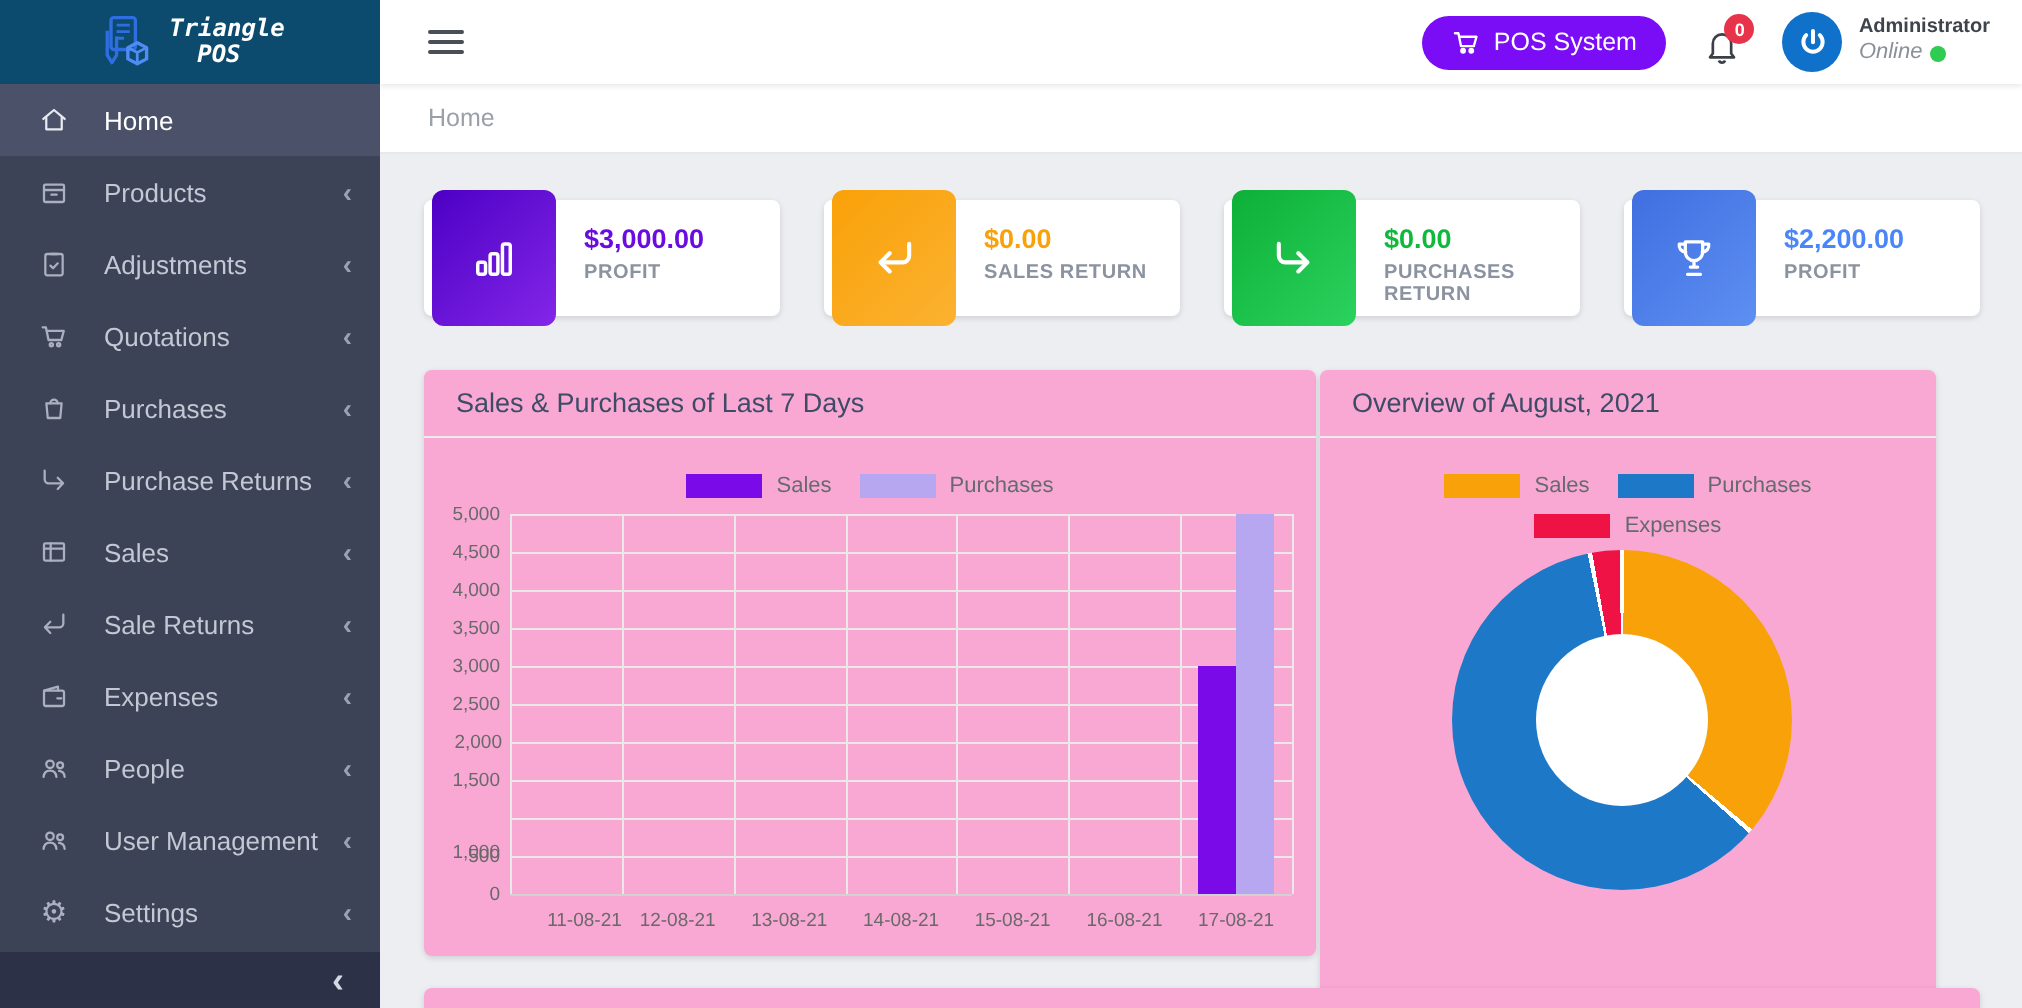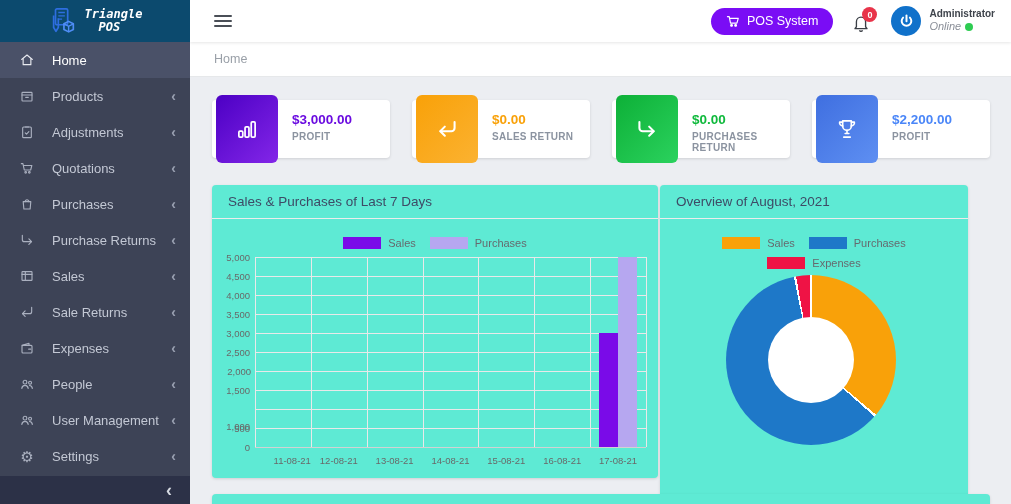--- a/index.html
+++ b/index.html
@@ -51,21 +51,21 @@
   .content { position:absolute; left:190px; top:77px; width:821px; height:427px; }
 
   .stat-row { position:absolute; left:22px; top:23px; width:778px; display:flex; gap:22px; }
   .stat-card { position:relative; width:178px; height:58px; background:#fff; border-radius:4px; box-shadow:0 1px 3px rgba(0,0,0,.13); }
   .stat-icon { position:absolute; left:4px; top:-5px; width:62px; height:68px; border-radius:6px; display:flex; align-items:center; justify-content:center; color:#fff; }
   .stat-icon svg { width:26px; height:26px; }
   .stat-text { position:absolute; left:80px; top:12px; }
   .stat-value { font-size:13.5px; font-weight:bold; }
   .stat-label { font-size:10px; font-weight:bold; color:#8b93a0; letter-spacing:.3px; margin-top:4px; }
 
-  .panel { position:absolute; background:#5eead4; border-radius:4px; box-shadow:0 1px 3px rgba(0,0,0,.13); }
+  .panel { position:absolute; background:#f9a8d4; border-radius:4px; box-shadow:0 1px 3px rgba(0,0,0,.13); }
   .panel-header { height:34px; border-bottom:1px solid #ececec; display:flex; align-items:center; padding-left:16px; }
   .panel-title { font-size:13.5px; color:#3e4b66; }
   .panel-body { position:relative; }
 
   #bar-panel { left:22px; top:108px; width:446px; height:293px; }
   #donut-panel { left:470px; top:108px; width:308px; height:334px; }
 
   .chart-legend { position:absolute; left:0; right:0; display:flex; justify-content:center; gap:14px; flex-wrap:wrap; }
   .legend-item { display:flex; align-items:center; gap:7px; }
   .legend-swatch { width:38px; height:12px; }

